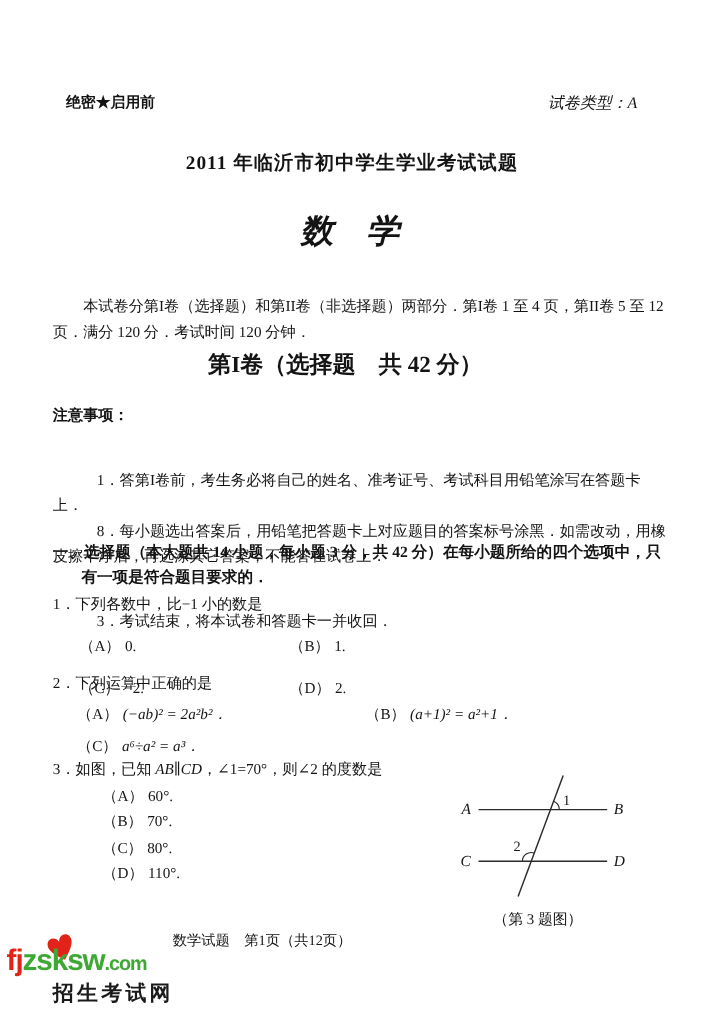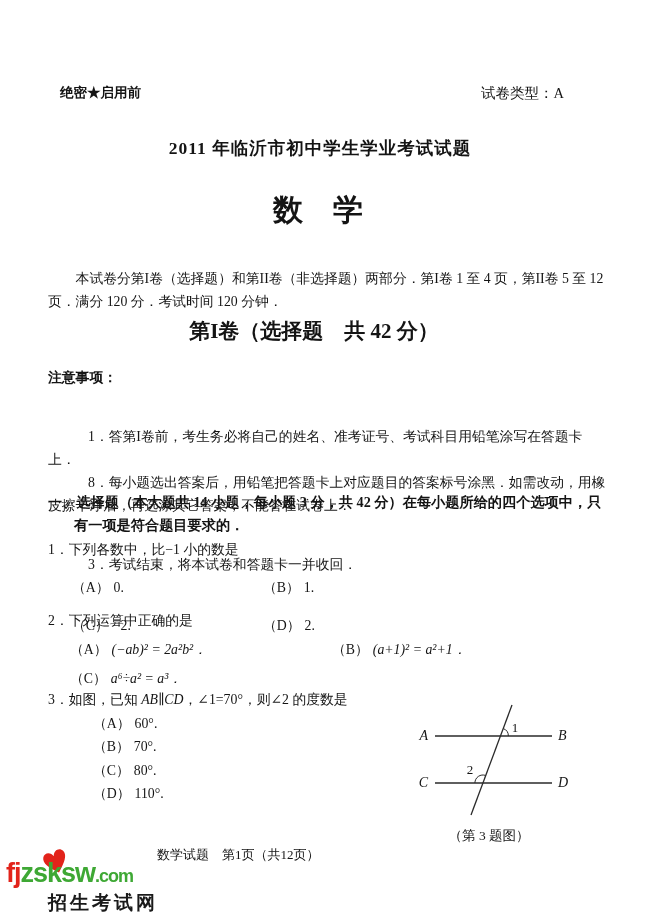--- a/index.html
+++ b/index.html
@@ -8,24 +8,24 @@
     width:652px;height:921px;
     margin:0 auto;
     background:#ffffff;
     font-family:"Liberation Serif","DejaVu Serif",serif;
     color:#141414;
     overflow:hidden;
   }
   .abs{position:absolute;}
   
   .classification{top:84px;left:60px;font-size:13.5px;font-weight:bold;}
-  .paper-type{top:84px;left:481px;font-size:14.5px;}
+  .paper-type{top:84px;left:498px;font-size:14.5px;font-style:italic;}
   
   .exam-title{top:136px;left:0;width:640px;text-align:center;font-size:17.5px;font-weight:bold;letter-spacing:1px;}
-  .subject-title{top:190px;left:0;width:636px;text-align:center;font-size:30px;font-weight:bold;}
+  .subject-title{top:190px;left:0;width:636px;text-align:center;font-size:30px;font-weight:bold;font-style:italic;}
   
   .intro{top:267px;left:48px;width:558px;font-size:13.8px;line-height:23px;text-indent:2em;}
   
   .section-heading{top:317px;left:0;width:628px;text-align:center;font-size:21px;font-weight:bold;}
   
   .notes{top:366px;left:48px;width:558px;font-size:13.8px;line-height:23px;}
   .notes-title{font-weight:bold;}
   .note-item{text-indent:40px;margin-top:36px;}
   .note-item-wrap{text-indent:40px;}
   

